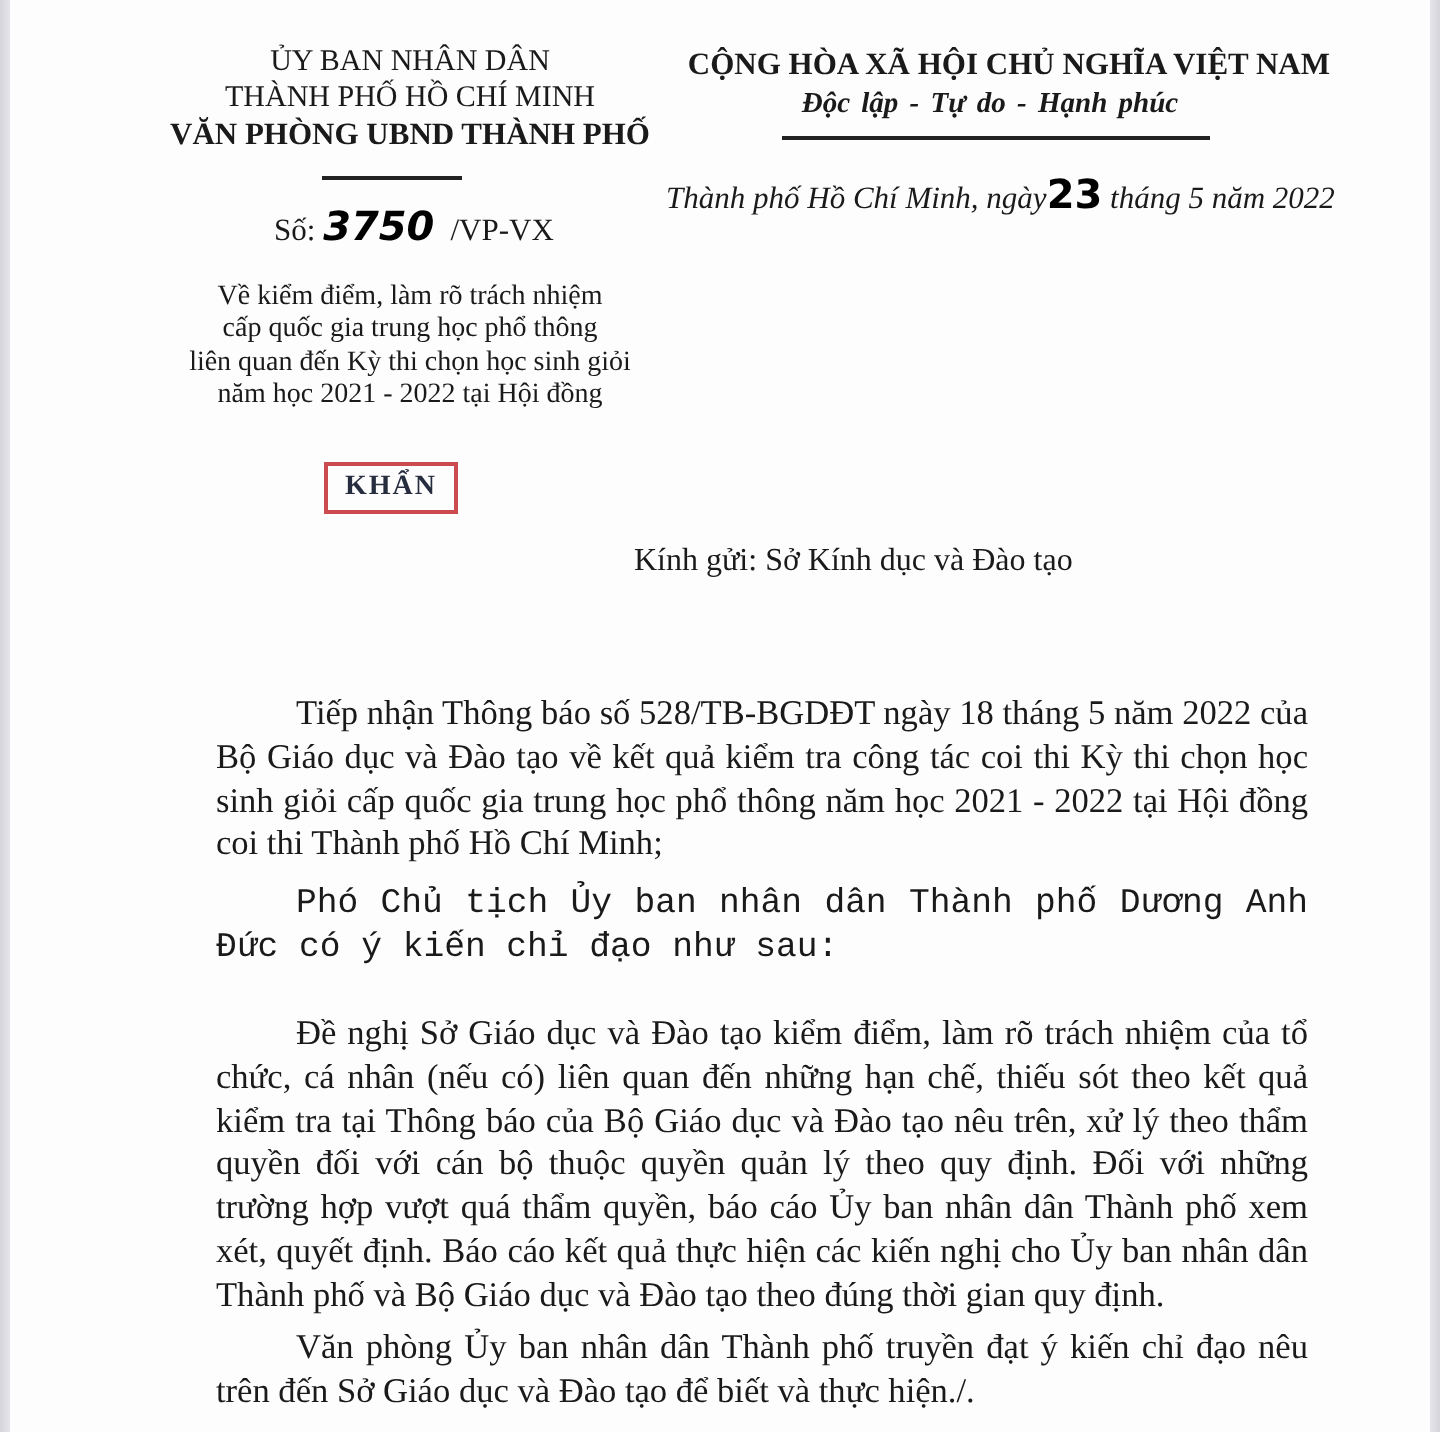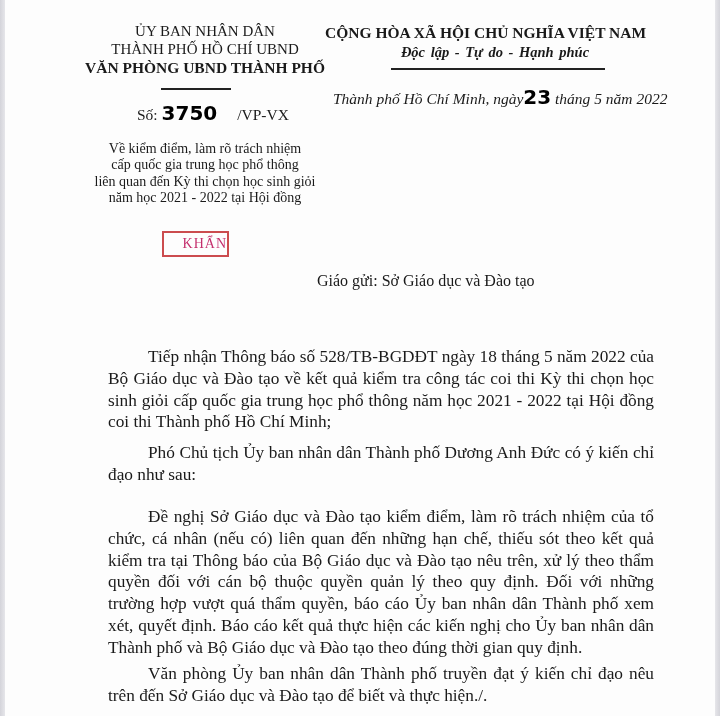--- a/index.html
+++ b/index.html
@@ -29,21 +29,21 @@
     }
     .abs { position: absolute; white-space: nowrap; }
     .org-line {
       font-size: 15px; text-align: center; width: 260px; left: 70px;
     }
     .org-bold { font-weight: bold; }
     .hr {
       position: absolute; height: 1.5px; background: #222;
     }
     .nation {
-      font-weight: bold; font-size: 15.5px; text-align: left;
+      font-weight: bold; font-size: 15.5px; text-align: right;
       width: 340px; left: 320px;
     }
     .motto {
       font-weight: bold; font-size: 14.5px; text-align: center;
       width: 340px; left: 320px; word-spacing: 2px; font-style: italic;
     }
     .place-date {
       font-style: italic; font-size: 15.5px; left: 328px; top: 85px;
     }
     .handwritten {
@@ -51,65 +51,65 @@
       font-family: "DejaVu Sans", sans-serif; font-size: 20px; text-align: center;
     }
     .number-line { font-size: 15.5px; left: 132px; top: 101px; }
     .subject {
       font-size: 14px; text-align: center; width: 240px; left: 80px;
       line-height: 16.3px; white-space: normal; margin-top: 15px;
     }
     .stamp {
       position: absolute; left: 157px; top: 231px; width: 67px; height: 26px;
       border: 2px solid #c6393c; box-sizing: border-box;
-      color: #be185d; font-weight: normal; font-size: 14px;
-      text-align: right; line-height: 22px; letter-spacing: 1px;
+      color: #0f172a; font-weight: bold; font-size: 14px;
+      text-align: center; line-height: 22px; letter-spacing: 1px;
       opacity: 0.9;
     }
     .recipient { font-size: 16px; left: 312px; top: 272px; }
     .para {
       position: absolute; left: 103px; width: 546px;
       font-size: 17.3px; line-height: 21.8px; text-align: justify;
       text-indent: 40px; white-space: normal;
     }
   </style>
 </head>
 <body>
 
 <div class="edge-left"></div>
 <div class="edge-right"></div>
 
 <div class="page">
 
   <div class="abs org-line" style="top:23px;">ỦY BAN NHÂN DÂN</div>
-  <div class="abs org-line" style="top:41px;">THÀNH PHỐ HỒ CHÍ UBND</div>
+  <div class="abs org-line" style="top:41px;">THÀNH PHỐ HỒ CHÍ MINH</div>
   <div class="abs org-line org-bold" style="top:59px; font-size:15.5px;">VĂN PHÒNG UBND THÀNH PHỐ</div>
   <div class="hr" style="left:156px; top:88px; width:70px;"></div>
 
   <div class="abs number-line">
-    <span>Số: </span><span class="handwritten" style="margin-right:20px;">3750</span><span>/VP-VX</span>
+    <span>Số: </span><span class="handwritten" style="margin-right:8px;font-style:italic;">3750</span><span>/VP-VX</span>
   </div>
 
   <div class="abs nation" style="top:24px;">CỘNG HÒA XÃ HỘI CHỦ NGHĨA VIỆT NAM</div>
   <div class="abs motto" style="top:44px;">Độc lập - Tự do - Hạnh phúc</div>
   <div class="hr" style="left:386px; top:68px; width:214px;"></div>
 
   <div class="abs place-date">
     <span>Thành phố Hồ Chí Minh, ngày</span><span class="handwritten">23</span><span> tháng 5 năm 2022</span>
   </div>
 
   <div class="abs subject" style="top:126px;">
     <div>Về kiểm điểm, làm rõ trách nhiệm</div>
     <div>cấp quốc gia trung học phổ thông</div>
     <div>liên quan đến Kỳ thi chọn học sinh giỏi</div>
     <div>năm học 2021 - 2022 tại Hội đồng</div>
   </div>
 
   <div class="stamp">KHẨN</div>
 
-  <div class="abs recipient">Giáo gửi: Sở Giáo dục và Đào tạo</div>
+  <div class="abs recipient">Kính gửi: Sở Kính dục và Đào tạo</div>
 
   <div class="para" style="top:346px;">Tiếp nhận Thông báo số 528/TB-BGDĐT ngày 18 tháng 5 năm 2022 của Bộ Giáo dục và Đào tạo về kết quả kiểm tra công tác coi thi Kỳ thi chọn học sinh giỏi cấp quốc gia trung học phổ thông năm học 2021 - 2022 tại Hội đồng coi thi Thành phố Hồ Chí Minh;</div>
-  <div class="para" style="top:442px;">Phó Chủ tịch Ủy ban nhân dân Thành phố Dương Anh Đức có ý kiến chỉ đạo như sau:</div>
+  <div class="para" style="top:442px;font-family:Liberation Mono, monospace;">Phó Chủ tịch Ủy ban nhân dân Thành phố Dương Anh Đức có ý kiến chỉ đạo như sau:</div>
   <div class="para" style="top:506px;">Đề nghị Sở Giáo dục và Đào tạo kiểm điểm, làm rõ trách nhiệm của tổ chức, cá nhân (nếu có) liên quan đến những hạn chế, thiếu sót theo kết quả kiểm tra tại Thông báo của Bộ Giáo dục và Đào tạo nêu trên, xử lý theo thẩm quyền đối với cán bộ thuộc quyền quản lý theo quy định. Đối với những trường hợp vượt quá thẩm quyền, báo cáo Ủy ban nhân dân Thành phố xem xét, quyết định. Báo cáo kết quả thực hiện các kiến nghị cho Ủy ban nhân dân Thành phố và Bộ Giáo dục và Đào tạo theo đúng thời gian quy định.</div>
   <div class="para" style="top:663px;">Văn phòng Ủy ban nhân dân Thành phố truyền đạt ý kiến chỉ đạo nêu trên đến Sở Giáo dục và Đào tạo để biết và thực hiện./.</div>
 
 </div>
 
 </body></html>

